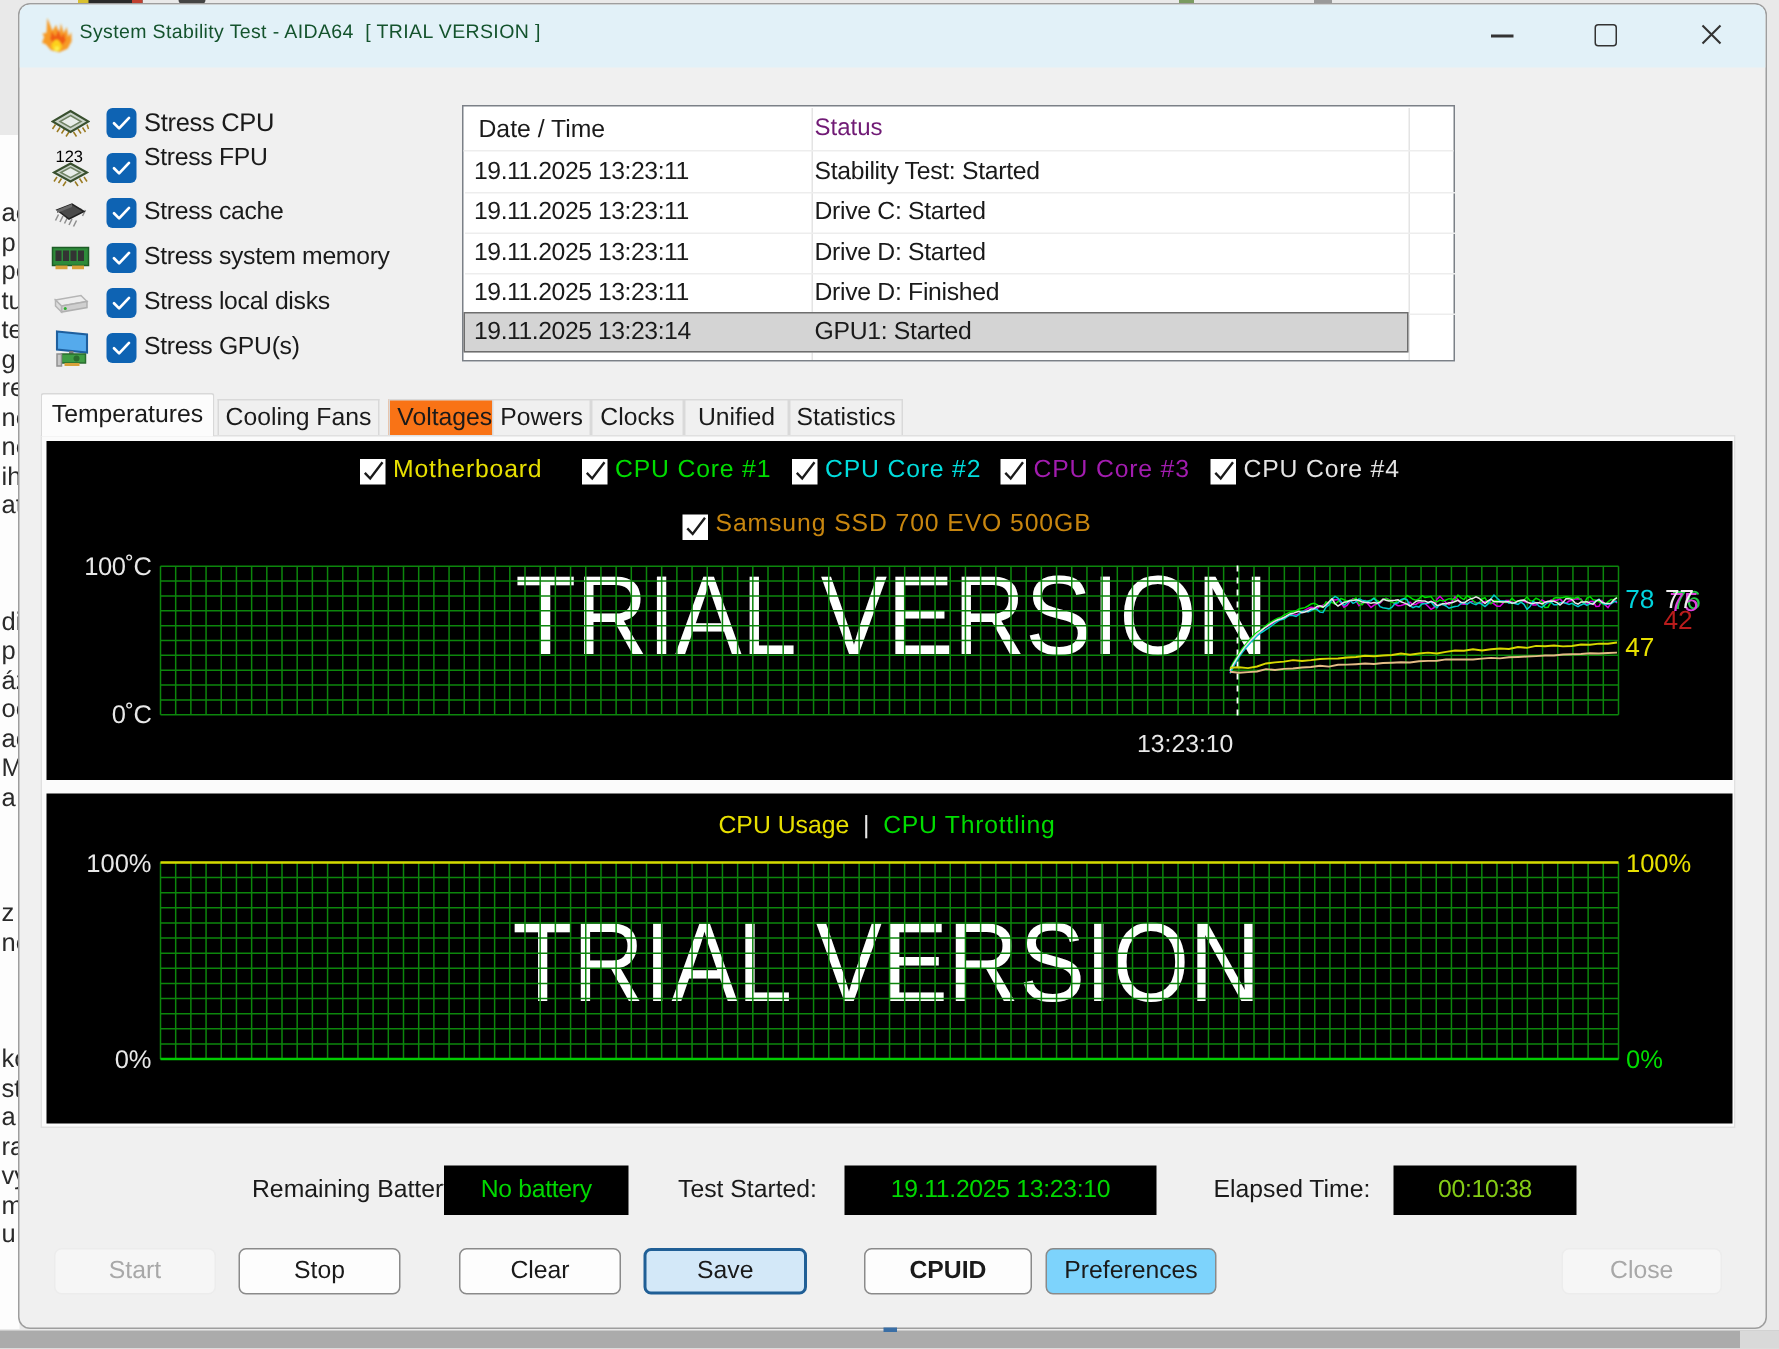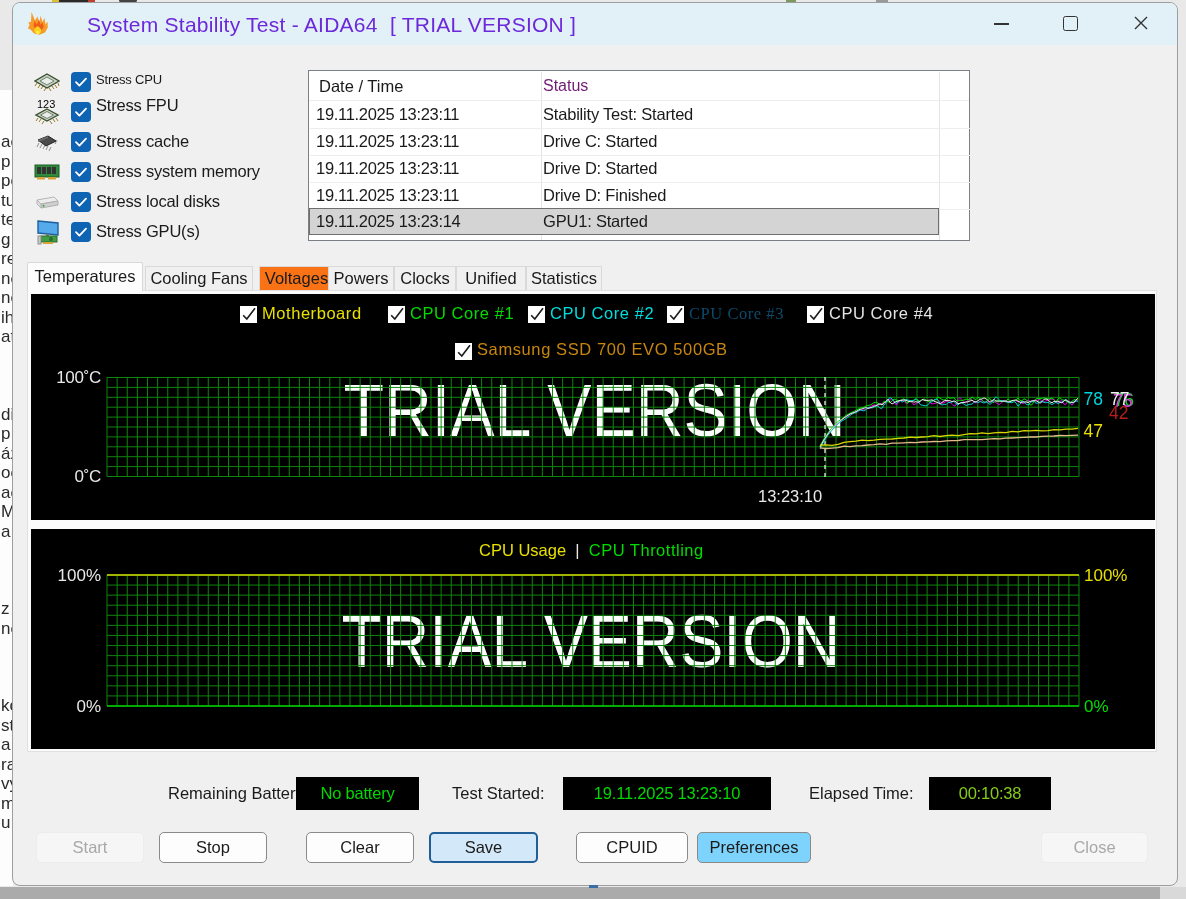--- a/index.html
+++ b/index.html
@@ -57,21 +57,21 @@
             <feGaussianBlur stdDeviation="0.55"></feGaussianBlur>
           </filter>
         </defs>
 <g filter="url(#bl)">
 <path d="M4.5,1 L8,9.5 L10.5,5.5 L12.5,12 L13.5,4.5 L15.5,11 L17.5,7 L18.5,13.5 L20.5,10.5 L20.8,16.5 L18,21.5 L12.5,23.8 L7,22.5 L3.5,18.5 L1,17.5 L2.5,13.5 L1.2,11.5 L4,10.8 Z" fill="#f79b28"></path>
 <path d="M7.5,10 L10,13.5 L12,8.5 L13.8,14 L15.5,11 L16.8,16 L14.5,19 L9.5,19 L6.5,15 Z" fill="#f05c16"></path>
 <path d="M8,17.5 Q10.5,13.5 13,17 Q15.8,20 12.5,22.8 Q9,23.5 7.5,21 Q6.8,19 8,17.5 Z" fill="#fdd21f"></path>
 <path d="M9.5,20.5 Q11,19 12.3,20.5 Q13,22.2 11.5,23 Q9.8,23.2 9.3,22 Z" fill="#fcf149"></path>
 </g>
 </svg></div>
-  <div class="abs" style="left:40px;top:10px;font-size:21px;color:#6d28d9;letter-spacing:0.25px;margin-left:34px;">System Stability Test - AIDA64&nbsp; [ TRIAL VERSION ]</div>
+  <div class="abs" style="left:40px;top:10px;font-size:13px;color:#14532d;letter-spacing:0.25px;">System Stability Test - AIDA64&nbsp; [ TRIAL VERSION ]</div>
   <div class="abs" style="left:981px;top:20px;width:15px;height:1.5px;background:#333;"></div>
   <div class="abs" style="left:1050px;top:13px;width:13px;height:13px;border:1.5px solid #333;border-radius:2.5px;"></div>
   <svg class="abs" style="left:1120px;top:12px;" width="16" height="16" viewBox="0 0 16 16">
       <path d="M2 2 L14 14 M14 2 L2 14" stroke="#333" stroke-width="1.4"></path>
     </svg>
 </div>
 
 <div style="position:absolute;left:34px;top:71px;width:26px;height:22px;"><svg width="26" height="22" viewBox="0 0 26 22">
 <g stroke="#9a7a20" stroke-width="1">
 <line x1="3" y1="12" x2="1" y2="15"></line>
@@ -83,21 +83,21 @@
         <line x1="21" y1="14" x2="23" y2="17"></line>
         <line x1="24" y1="12" x2="25" y2="15"></line>
 </g>
 <polygon points="13,3 25,10 13,17 1,10" fill="#c9d2c9" stroke="#39502f" stroke-width="1.4"></polygon>
 <polygon points="13,6 20,10 13,14 6,10" fill="#e9ede9" stroke="#6f8263" stroke-width="1"></polygon>
 </svg></div>
 <div style="position:absolute;left:71px;top:72px;width:20px;height:20px;background:#0e63b3;border-radius:4px;"></div>
 <svg style="position:absolute;left:71px;top:72px;" width="20" height="20" viewBox="0 0 20 20">
     <path d="M5 10.2 L8.4 13.6 L15 6.6" fill="none" stroke="#fff" stroke-width="1.8" stroke-linecap="round" stroke-linejoin="round"></path>
   </svg>
-<div style="position:absolute;left:96px;top:72.3px;font-size:13px;color:#1a1a1a;letter-spacing:-0.2px;">Stress CPU</div>
+<div style="position:absolute;left:96px;top:72.3px;font-size:17px;color:#1a1a1a;letter-spacing:-0.2px;">Stress CPU</div>
 <div style="position:absolute;left:34px;top:98px;width:26px;height:28px;"><svg width="26" height="28" viewBox="0 0 26 28">
 <text x="3" y="10" font-family="Liberation Sans" font-size="11" fill="#000">123</text>
 <g stroke="#9a7a20" stroke-width="1">
 <line x1="4" y1="20" x2="2" y2="23"></line>
         <line x1="7" y1="21" x2="5" y2="24"></line>
         <line x1="10" y1="23" x2="8" y2="26"></line>
 <line x1="16" y1="23" x2="18" y2="26"></line>
         <line x1="19" y1="21" x2="21" y2="24"></line>
         <line x1="22" y1="20" x2="24" y2="23"></line>
 </g>
@@ -214,21 +214,21 @@
     <div style="position:absolute;left:410px;top:304px;font-size:16.5px;color:#00dd00;letter-spacing:0.55px;">CPU Core #1</div>
     <div style="position:absolute;left:528px;top:306px;width:17px;height:17px;background:#fff;"></div>
 <svg style="position:absolute;left:528px;top:304px;" width="18" height="19" viewBox="0 0 18 19">
       <path d="M3.2 11.2 L6.8 15 L15 4.2" fill="none" stroke="#1a1a1a" stroke-width="1.6"></path>
     </svg>
     <div style="position:absolute;left:550px;top:304px;font-size:16.5px;color:#00dddd;letter-spacing:0.55px;">CPU Core #2</div>
     <div style="position:absolute;left:667px;top:306px;width:17px;height:17px;background:#fff;"></div>
 <svg style="position:absolute;left:667px;top:304px;" width="18" height="19" viewBox="0 0 18 19">
       <path d="M3.2 11.2 L6.8 15 L15 4.2" fill="none" stroke="#1a1a1a" stroke-width="1.6"></path>
     </svg>
-    <div style="position:absolute;left:689px;top:304px;font-size:16.5px;color:#0c4a6e;letter-spacing:0.55px;font-family:Liberation Serif, serif;">CPU Core #3</div>
+    <div style="position:absolute;left:689px;top:304px;font-size:16.5px;color:#a21caf;letter-spacing:0.55px;">CPU Core #3</div>
     <div style="position:absolute;left:807px;top:306px;width:17px;height:17px;background:#fff;"></div>
 <svg style="position:absolute;left:807px;top:304px;" width="18" height="19" viewBox="0 0 18 19">
       <path d="M3.2 11.2 L6.8 15 L15 4.2" fill="none" stroke="#1a1a1a" stroke-width="1.6"></path>
     </svg>
     <div style="position:absolute;left:829px;top:304px;font-size:16.5px;color:#e4e4e4;letter-spacing:0.55px;">CPU Core #4</div>
     <div style="position:absolute;left:455px;top:343px;width:17px;height:17px;background:#fff;"></div>
 <svg style="position:absolute;left:455px;top:341px;" width="18" height="19" viewBox="0 0 18 19">
       <path d="M3.2 11.2 L6.8 15 L15 4.2" fill="none" stroke="#1a1a1a" stroke-width="1.6"></path>
     </svg>
     <div style="position:absolute;left:477px;top:340px;font-size:16.5px;color:#c8860f;letter-spacing:0.6px;">Samsung SSD 700 EVO 500GB</div>
@@ -272,14 +272,14 @@
 <div style="position:absolute;left:135px;top:784px;font-size:16.5px;color:#1a1a1a;margin-left:33px;">Remaining Battery:</div>
 <div style="position:absolute;left:296px;top:777px;width:123px;height:33px;background:#000;display:flex;align-items:center;justify-content:center;color:#00d800;font-size:16.5px;letter-spacing:-0.2px;">No battery</div>
 <div style="position:absolute;left:452px;top:784px;font-size:16.5px;color:#1a1a1a;">Test Started:</div>
 <div style="position:absolute;left:563px;top:777px;width:208px;height:33px;background:#000;display:flex;align-items:center;justify-content:center;color:#00d800;font-size:16.5px;letter-spacing:-0.2px;">19.11.2025 13:23:10</div>
 <div style="position:absolute;left:809px;top:784px;font-size:16.5px;color:#1a1a1a;">Elapsed Time:</div>
 <div style="position:absolute;left:929px;top:777px;width:122px;height:33px;background:#000;display:flex;align-items:center;justify-content:center;color:#84cc16;font-size:16.5px;letter-spacing:-0.2px;">00:10:38</div>
 <div style="position:absolute;left:36px;top:832px;width:108px;height:31px;background:#f6f6f6;border:1px solid #ececec;color:#a8a8a8;border-radius:5px;box-sizing:border-box;display:flex;align-items:center;justify-content:center;font-size:16.5px;">Start</div>
 <div style="position:absolute;left:159px;top:832px;width:108px;height:31px;background:#fdfdfd;border:1px solid #8a8a8a;color:#1a1a1a;border-radius:5px;box-sizing:border-box;display:flex;align-items:center;justify-content:center;font-size:16.5px;">Stop</div>
 <div style="position:absolute;left:306px;top:832px;width:108px;height:31px;background:#fdfdfd;border:1px solid #8a8a8a;color:#1a1a1a;border-radius:5px;box-sizing:border-box;display:flex;align-items:center;justify-content:center;font-size:16.5px;">Clear</div>
 <div style="position:absolute;left:429px;top:832px;width:109px;height:31px;background:#d3e8f8;border:2px solid #205f96;color:#1a1a1a;border-radius:5px;box-sizing:border-box;display:flex;align-items:center;justify-content:center;font-size:16.5px;">Save</div>
-<div style="position:absolute;left:576px;top:832px;width:112px;height:31px;background:#fdfdfd;border:1px solid #8a8a8a;color:#1a1a1a;border-radius:5px;box-sizing:border-box;display:flex;align-items:center;justify-content:center;font-size:16.5px;">CPUID</div>
+<div style="position:absolute;left:576px;top:832px;width:112px;height:31px;background:#fdfdfd;border:1px solid #8a8a8a;color:#1a1a1a;border-radius:5px;box-sizing:border-box;display:flex;align-items:center;justify-content:center;font-size:16.5px;font-weight:bold;">CPUID</div>
 <div style="position:absolute;left:697px;top:832px;width:114px;height:31px;background:#7dd3fc;border:1px solid #8a8a8a;color:#1a1a1a;border-radius:5px;box-sizing:border-box;display:flex;align-items:center;justify-content:center;font-size:16.5px;">Preferences</div>
 <div style="position:absolute;left:1041px;top:832px;width:107px;height:31px;background:#f6f6f6;border:1px solid #ececec;color:#a8a8a8;border-radius:5px;box-sizing:border-box;display:flex;align-items:center;justify-content:center;font-size:16.5px;">Close</div>
 </body></html>

